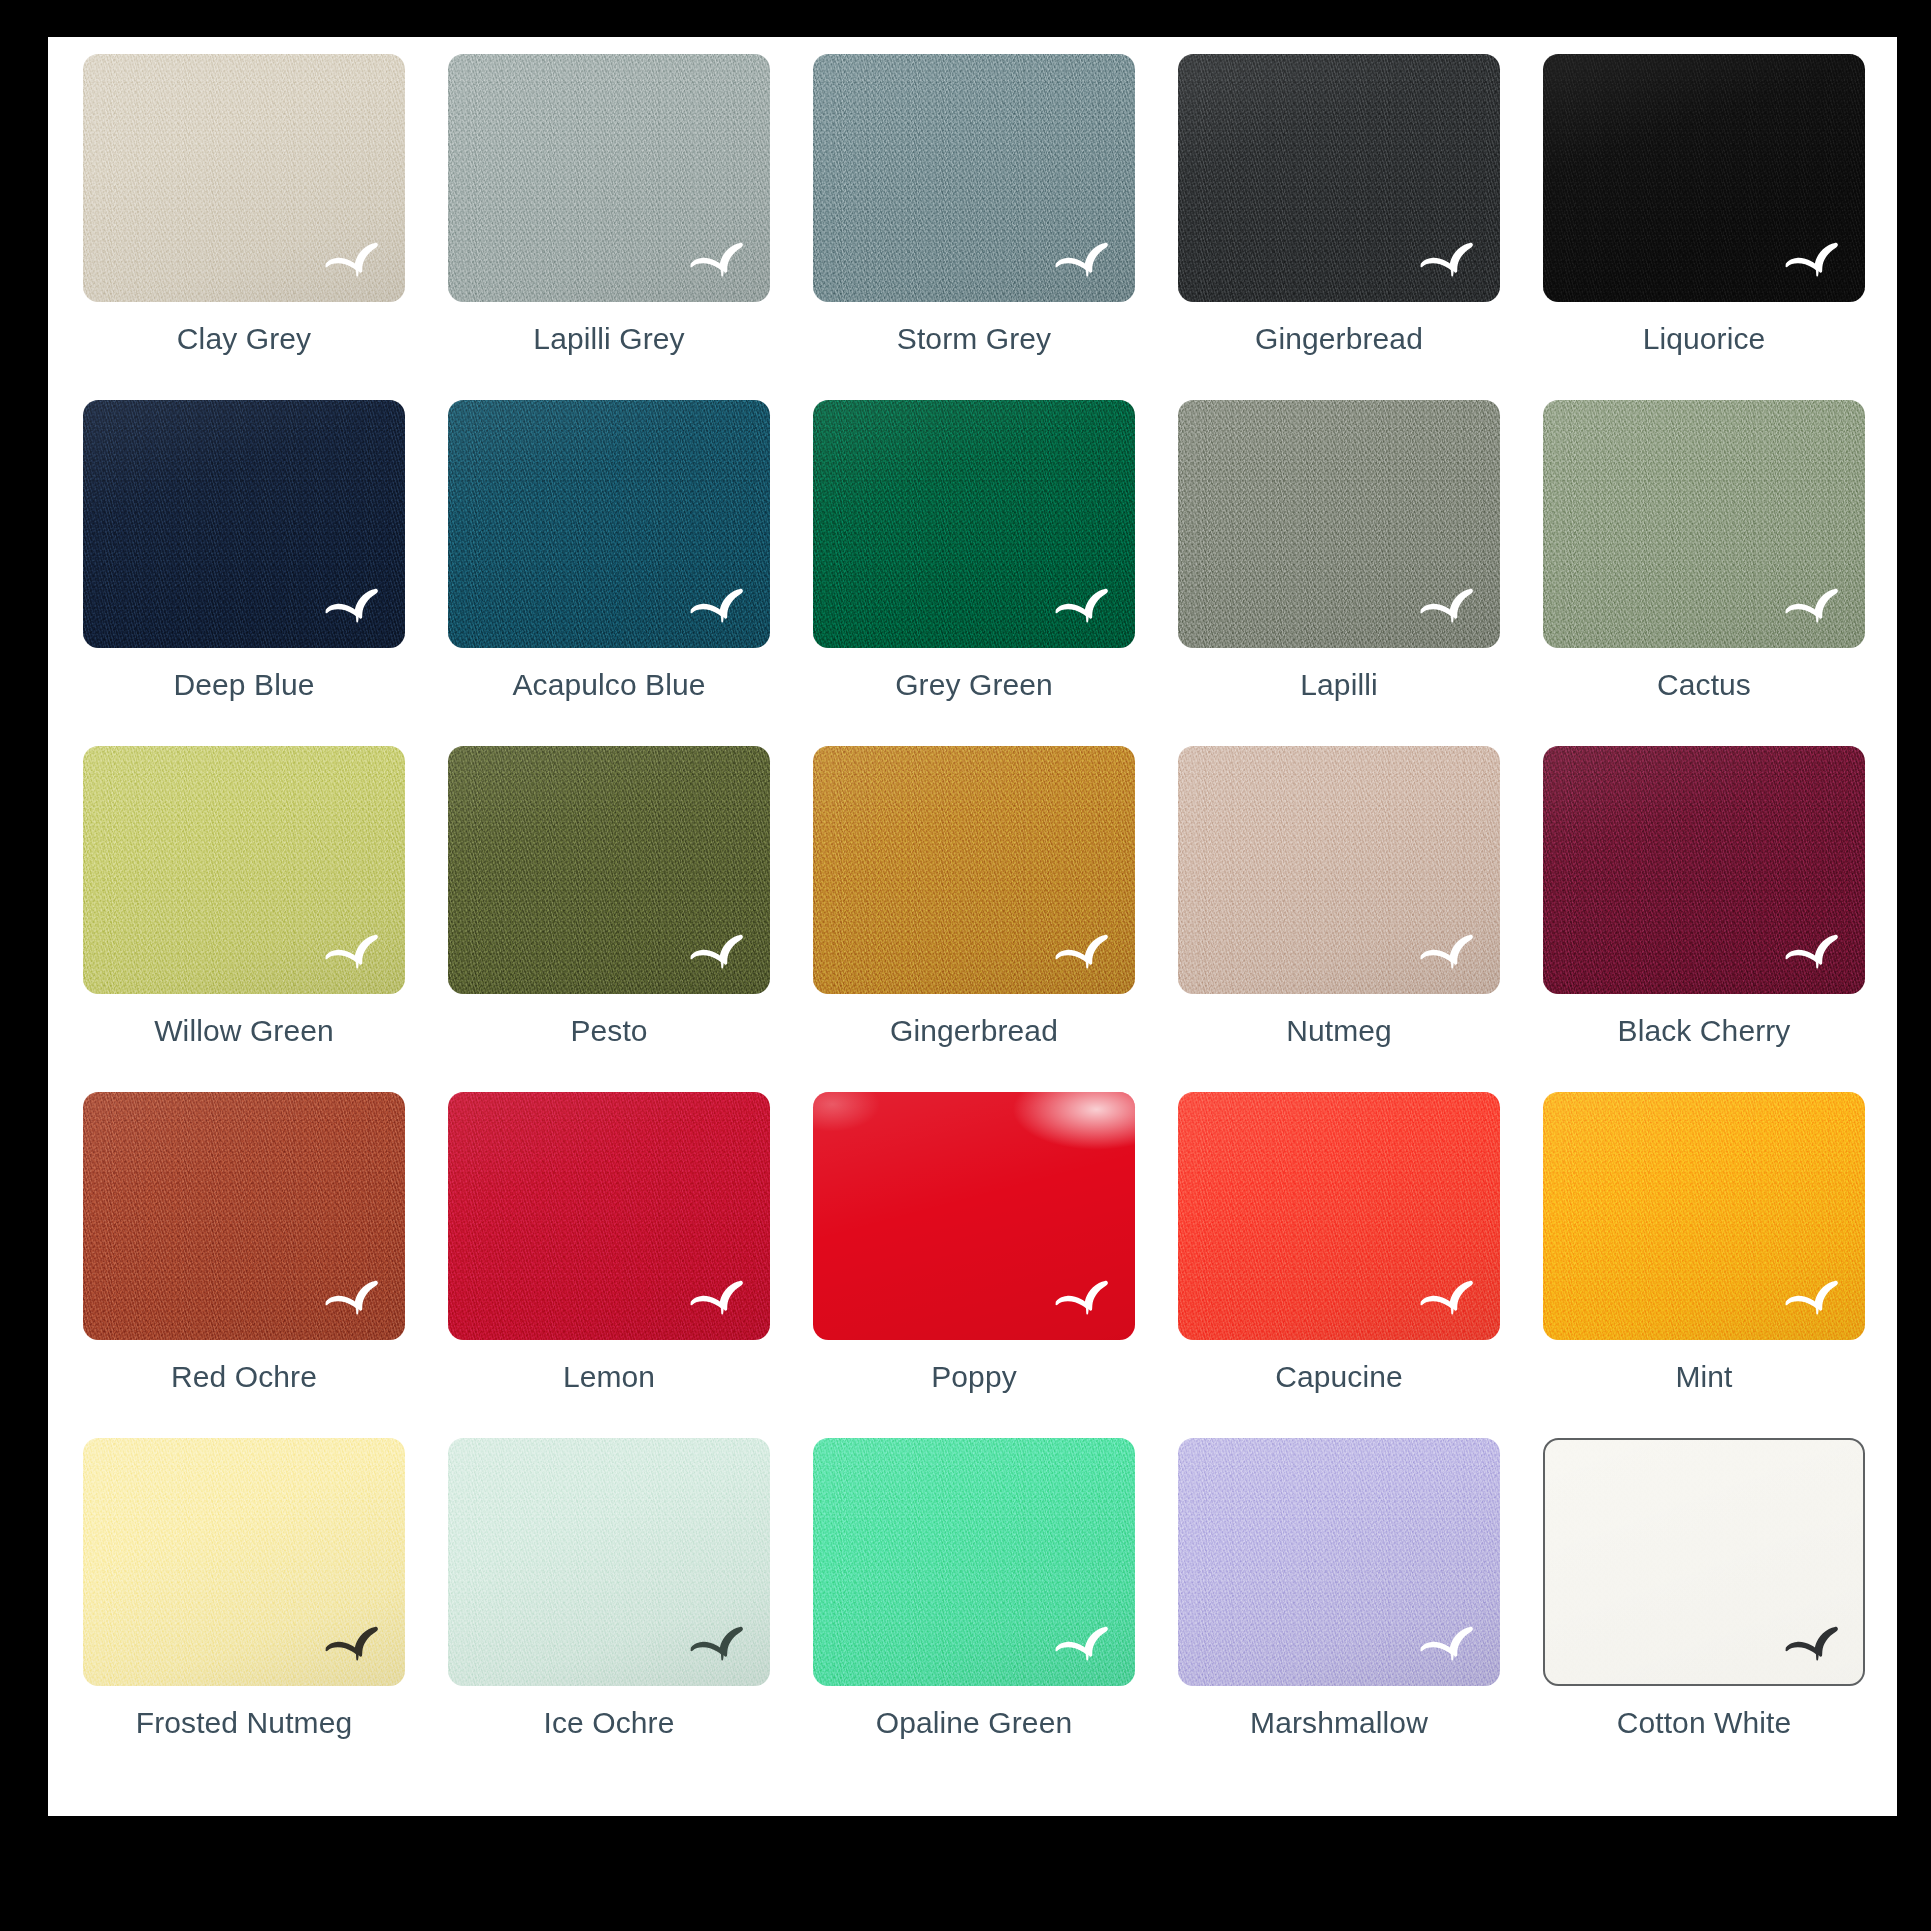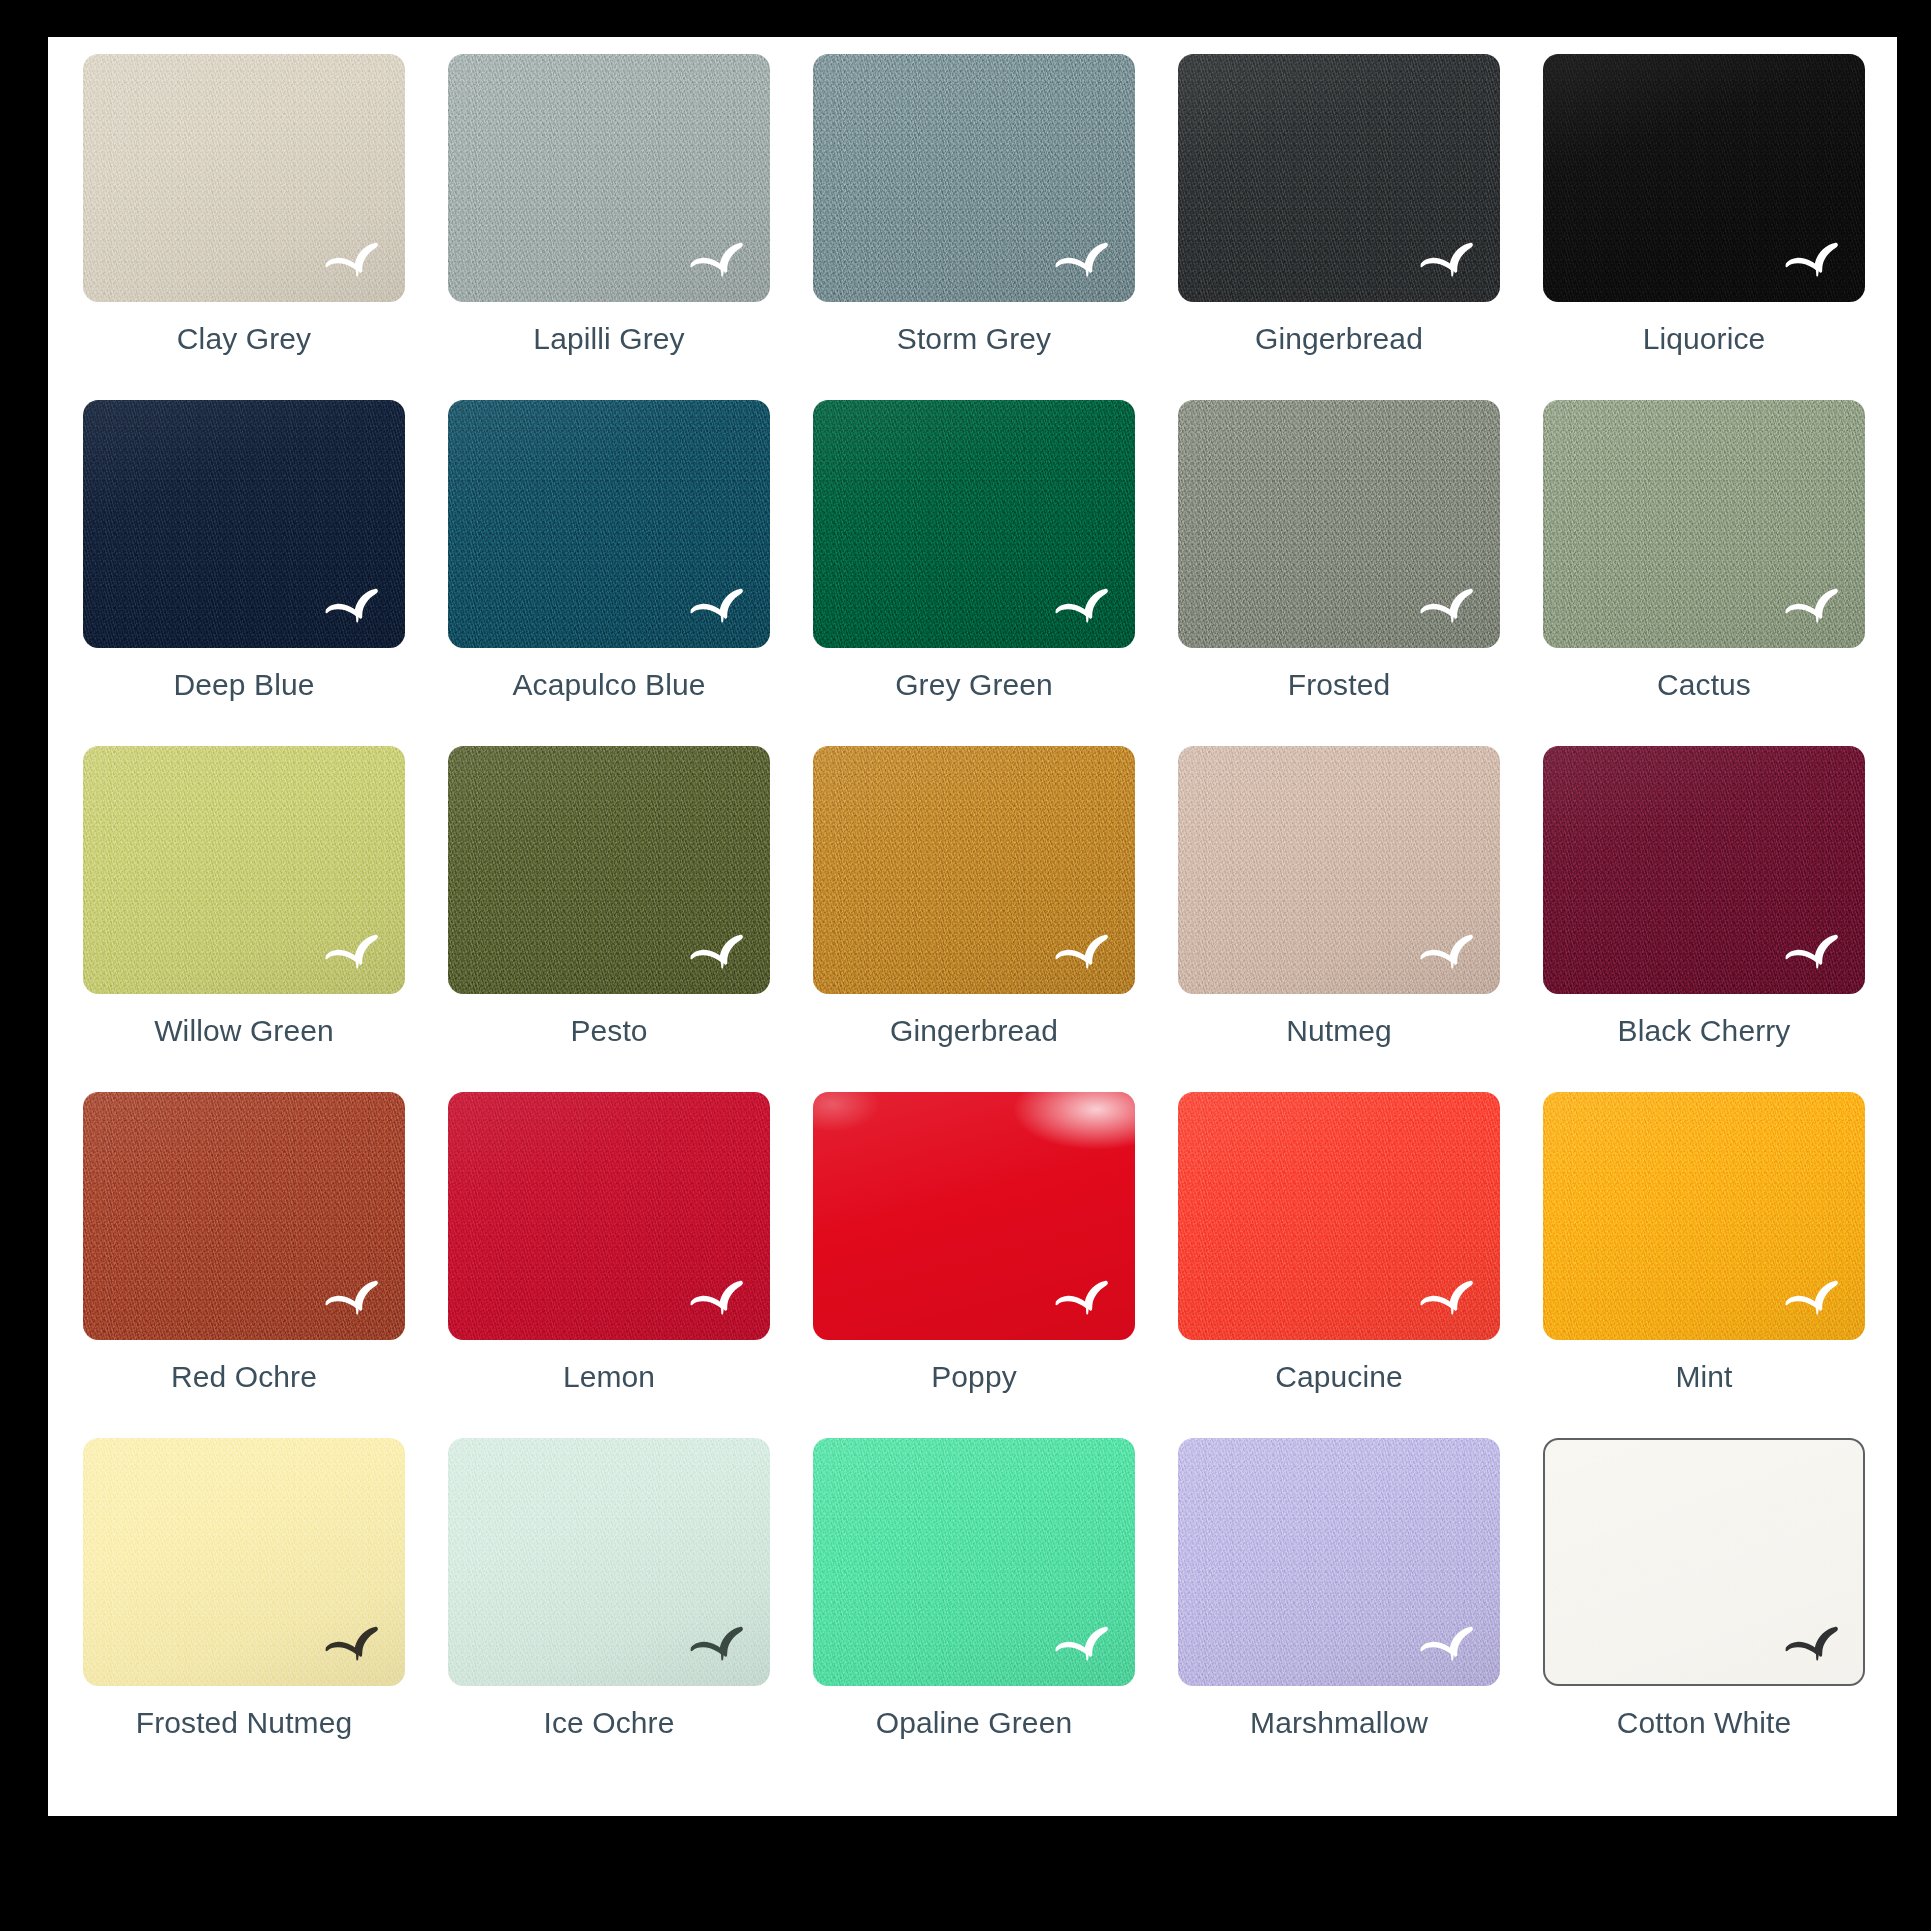--- a/index.html
+++ b/index.html
@@ -295,21 +295,21 @@
               <div class="tex"></div>
               <div class="tex2"></div>
               <div class="sheen"></div>
             </div>
             <div class="brand-logo">
               <svg viewBox="0 0 52 36" xmlns="http://www.w3.org/2000/svg" aria-hidden="true">
                 <path d="M3.2 24.4c2.0-3.4 5.9-5.6 10.6-6.0 4.6-0.4 9.3 0.9 13.4 3.1 1.2 0.65 2.3 1.35 3.3 2.05 0.5-2.6 1.5-5.3 3.1-7.9 2.4-3.9 5.9-7.2 9.9-9.3 1.8-0.95 3.7-1.6 5.5-1.85 1.4-0.2 2.5 0.35 2.7 1.45 0.2 1.1-0.5 2.2-1.8 3.0 -3.6 2.2-6.8 5.1-9.1 8.5-2.0 3.0-3.2 6.3-3.4 9.5l-0.2 3.5c-0.05 0.9-0.55 1.5-1.25 1.55 -0.55 0.05-1.0-0.3-1.45-0.95l-0.45-0.65-0.5 3.9c-0.1 0.8-0.5 1.25-1.0 1.2 -0.45-0.05-0.7-0.5-0.75-1.2l-0.3-4.6c-1.1-0.9-2.3-1.75-3.6-2.5 -4.1-2.4-8.7-3.8-13.1-3.8-4.0 0-7.3 1.05-9.3 2.95-0.75 0.7-1.5 0.75-1.9 0.25 -0.4-0.5-0.3-1.25 0.35-2.25z" fill="#ffffff"></path>
               </svg>
             </div>
           </div>
-          <div class="swatch-label">Frosted</div>
+          <div class="swatch-label">Lapilli</div>
         </div>
         <div class="swatch-cell">
           <div class="chip-wrap">
             <div class="chip" style="background: rgb(147, 162, 135);">
               <div class="tex"></div>
               <div class="tex2"></div>
               <div class="sheen"></div>
             </div>
             <div class="brand-logo">
               <svg viewBox="0 0 52 36" xmlns="http://www.w3.org/2000/svg" aria-hidden="true">

